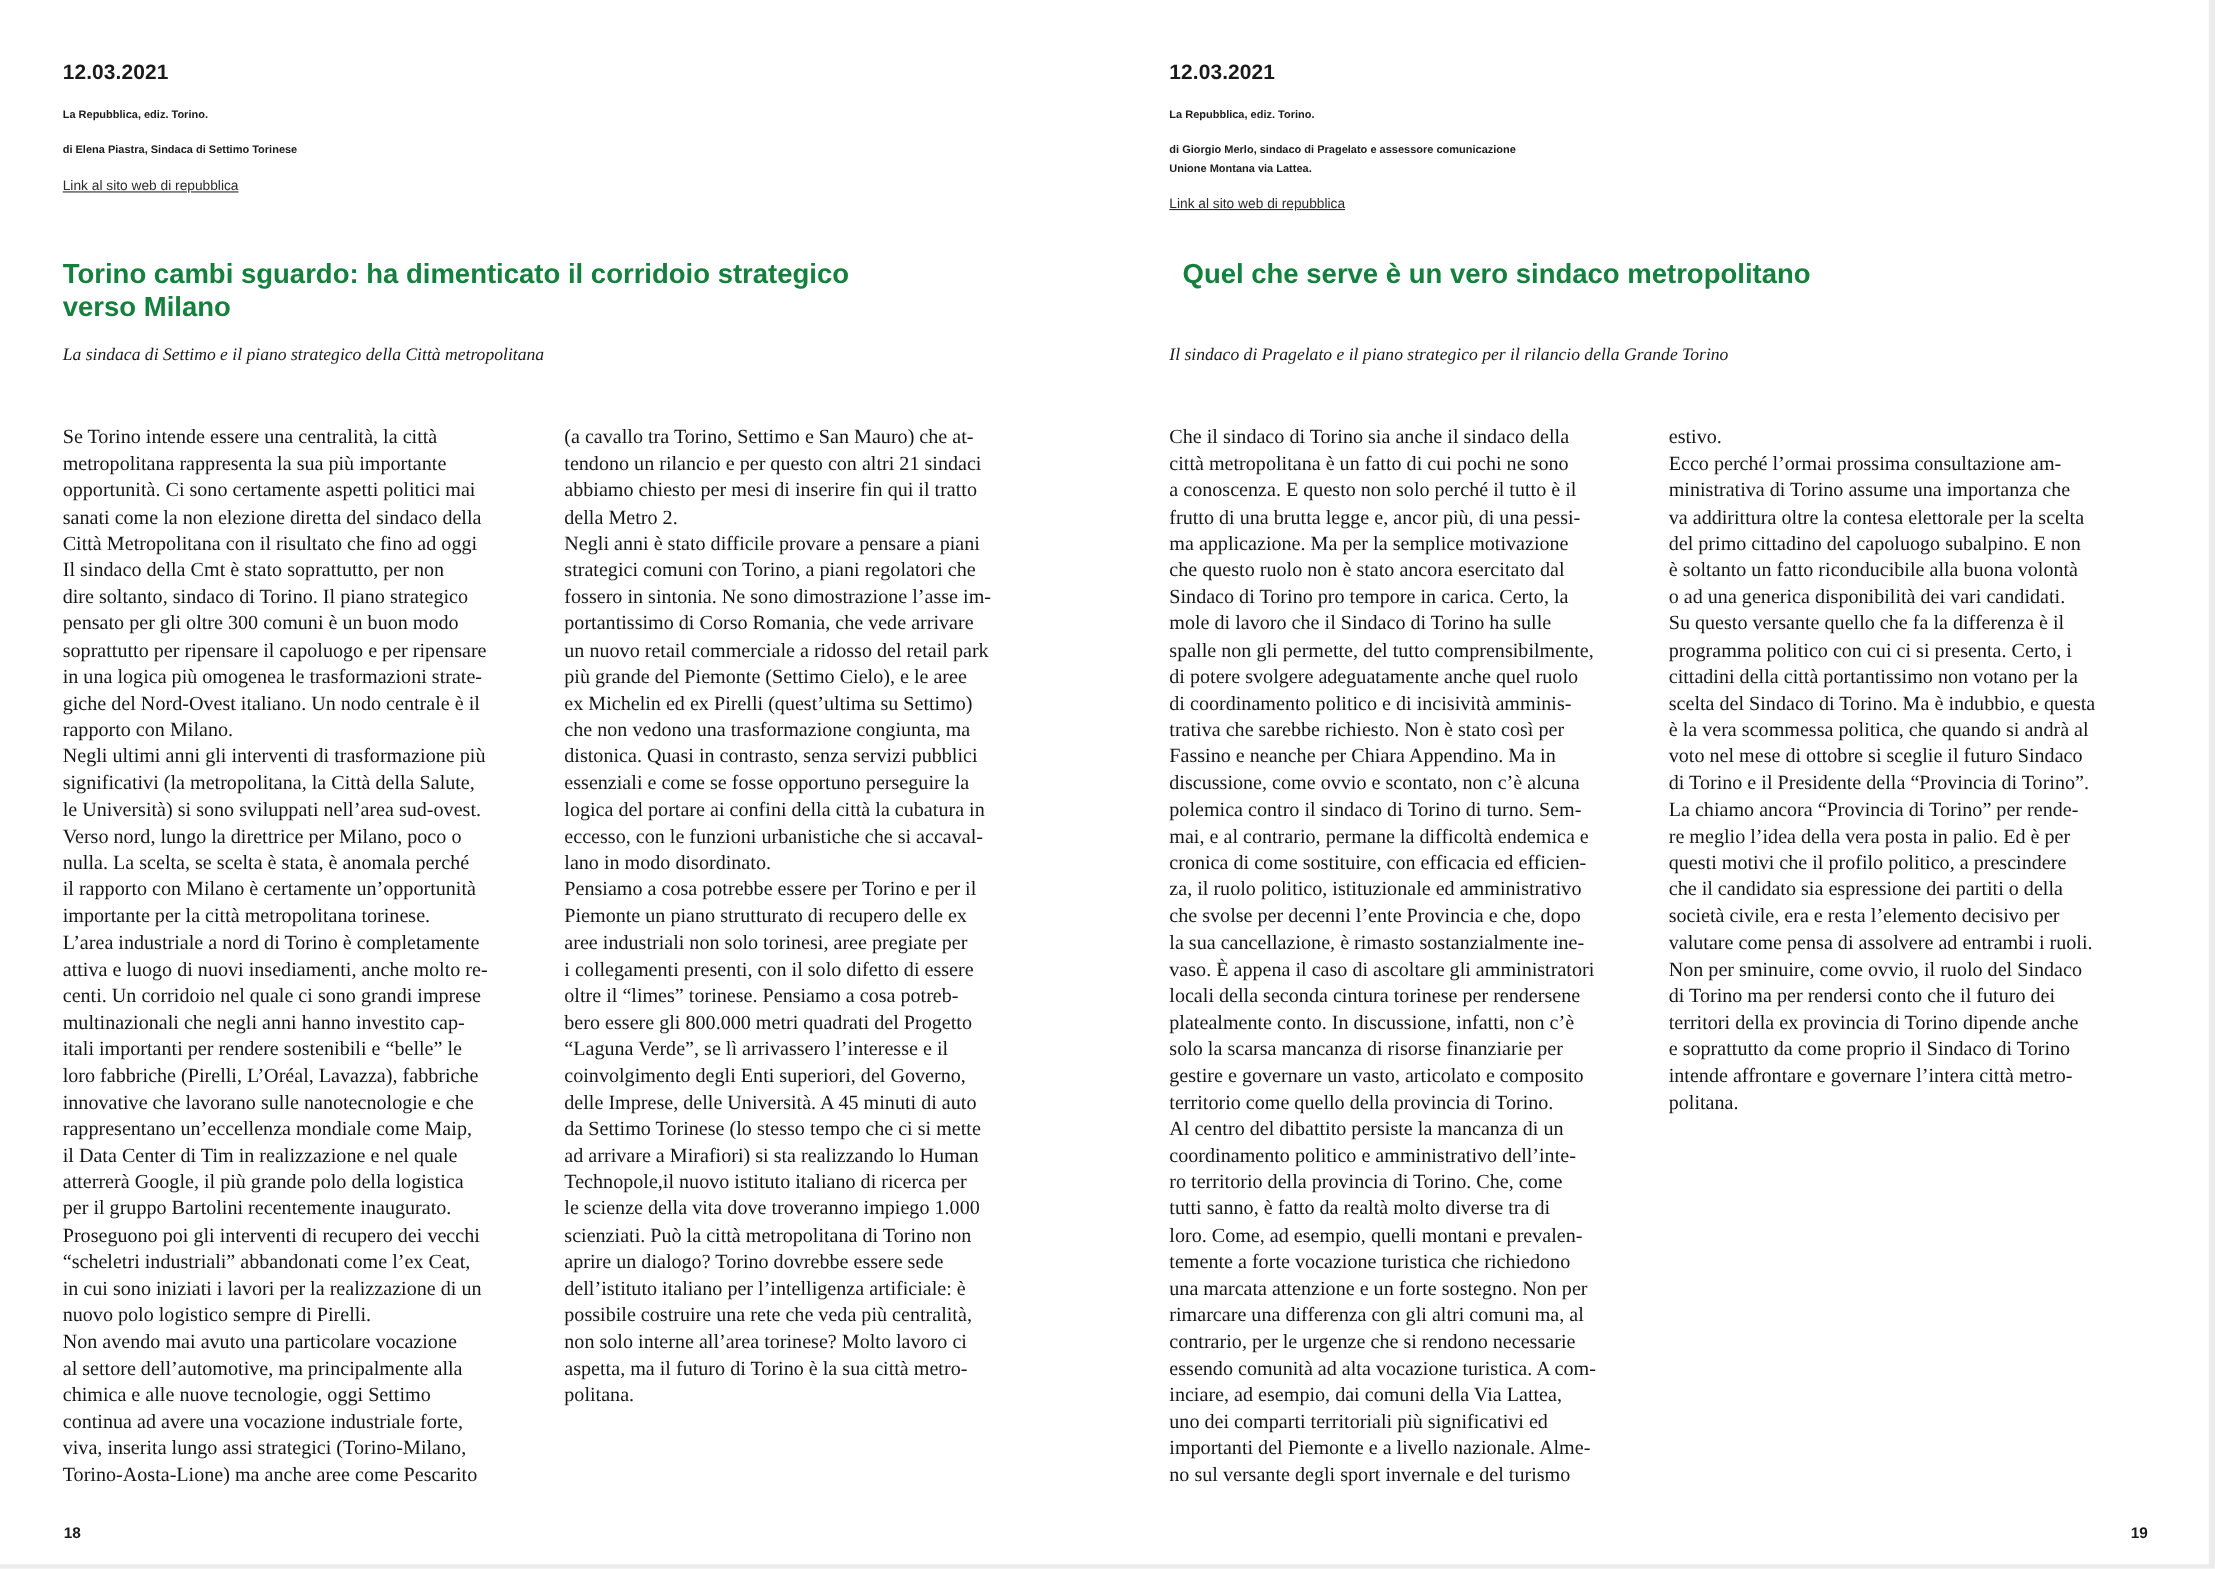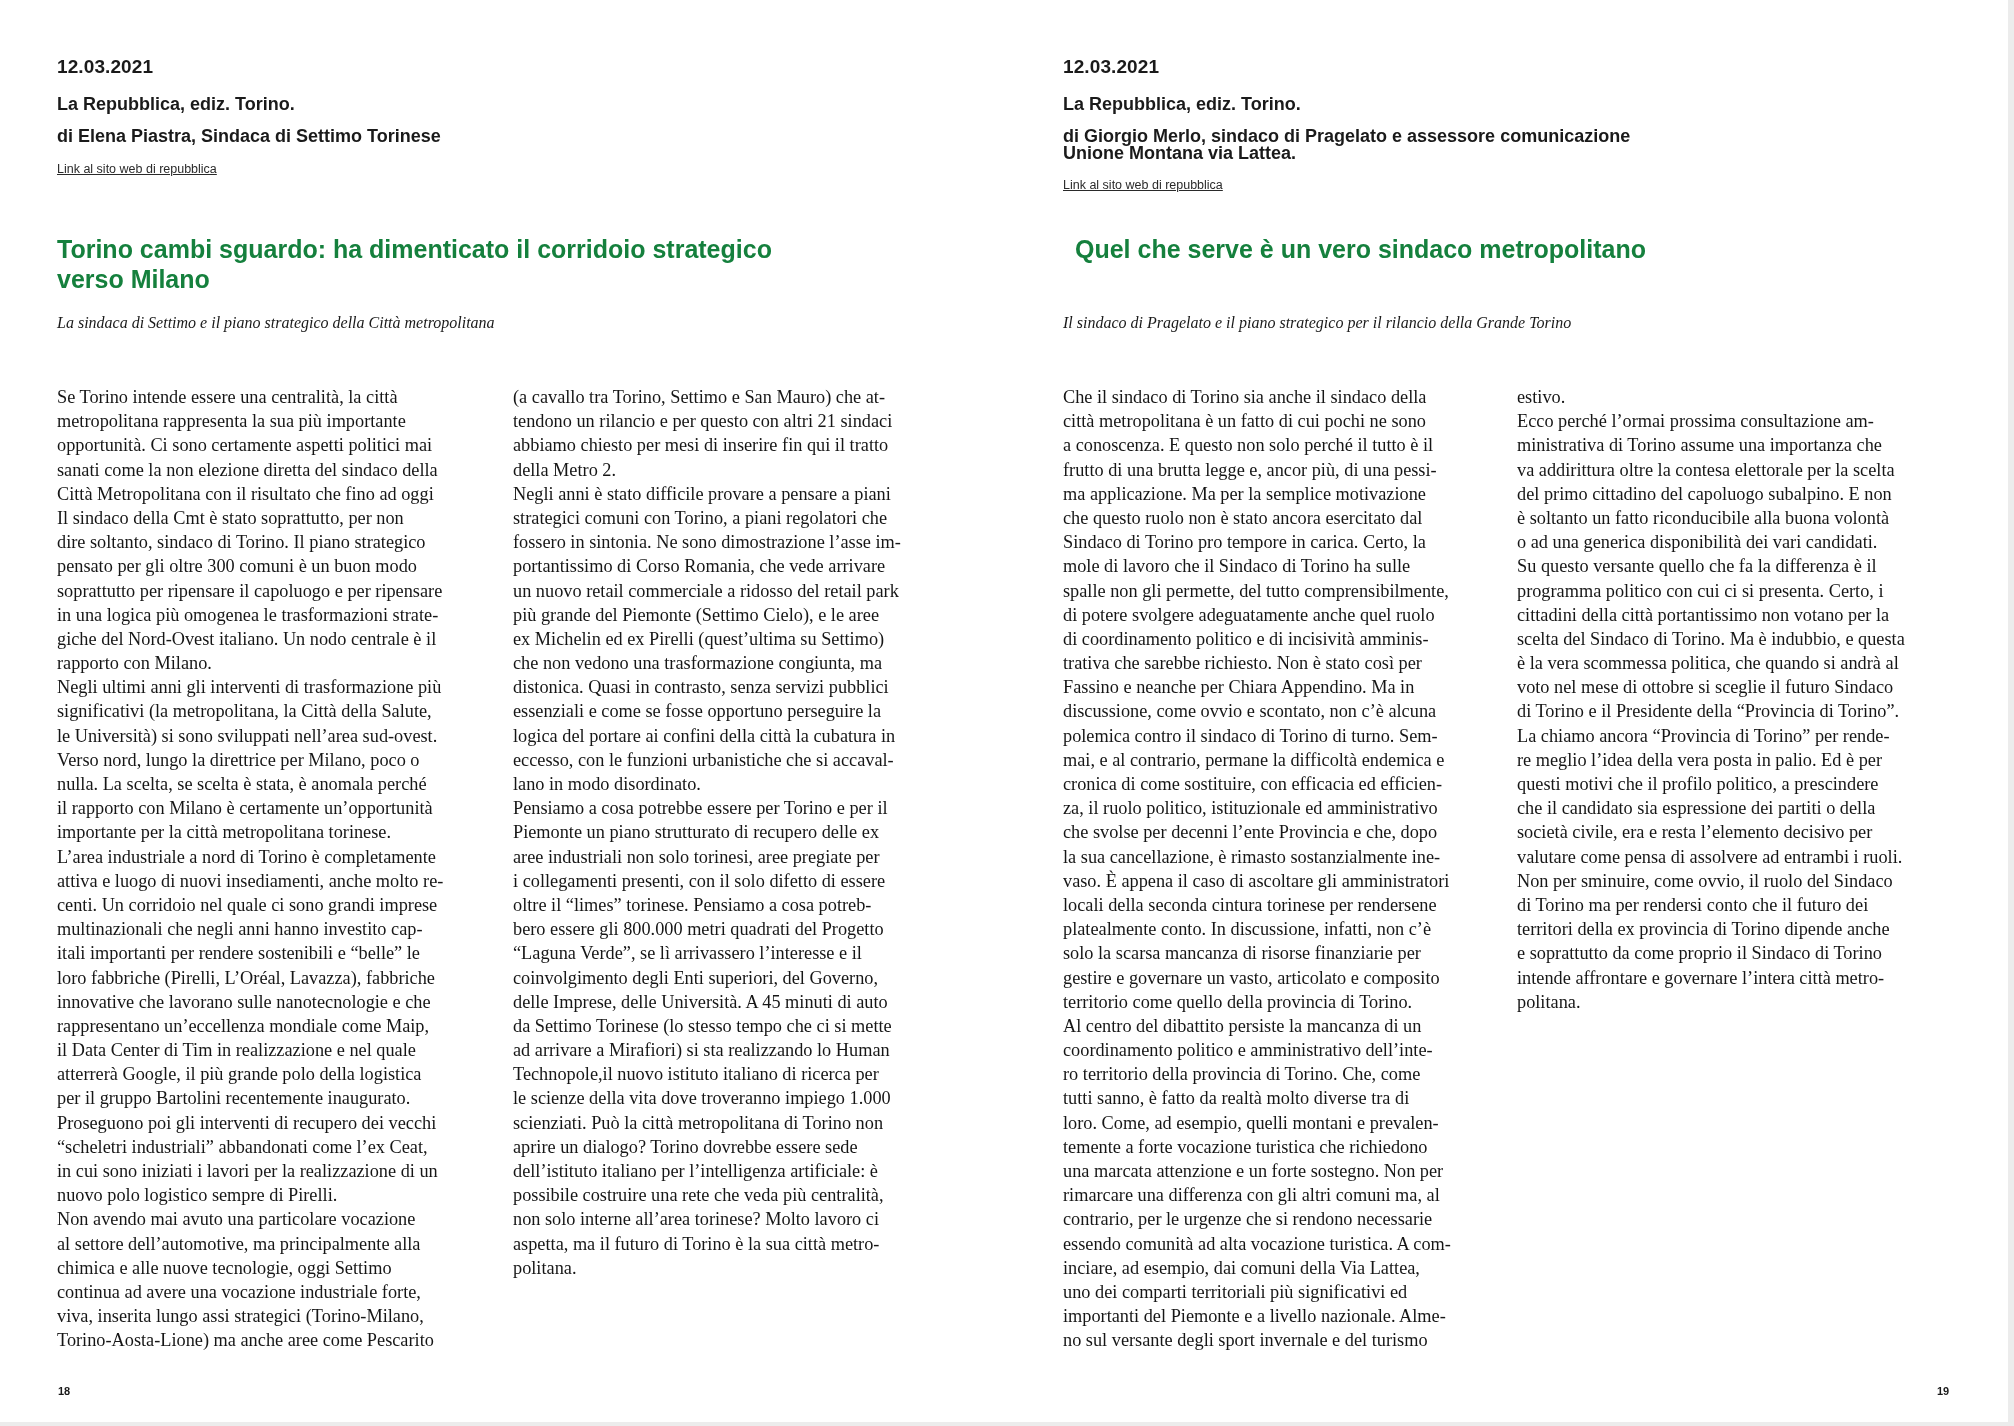--- a/index.html
+++ b/index.html
@@ -12,42 +12,42 @@
   .spread {
     position: absolute; left: 0; top: 0; width: 2008px; height: 1422px;
     background: #ffffff;
   }
   .page { position: absolute; top: 0; height: 1422px; }
   .page.left { left: 0; width: 1004px; }
   .page.right { left: 1004px; width: 1004px; }
 
   .meta { position: absolute; font-family: "Liberation Sans", sans-serif; color: #1a1a1a; }
   .date { font-size: 19px; font-weight: bold; letter-spacing: 0.1px; }
-  .small-bold { font-size: 18px; font-weight: bold; line-height: 17px; }
+  .small-bold { font-size: 10px; font-weight: bold; line-height: 17px; }
   .link { font-size: 12.5px; color: #2a2a2a; text-decoration: underline; cursor: pointer; text-align: right; }
 
   .headline {
     position: absolute; font-family: "Liberation Sans", sans-serif;
     font-weight: bold; font-size: 25px; line-height: 30px; color: #15803d;
     margin: 0;
   }
   .subtitle {
     position: absolute; font-family: "Liberation Serif", serif;
     font-style: italic; font-size: 16px; color: #1a1a1a; margin: 0;
   }
   .col {
     position: absolute; top: 385px;
     font-family: "Liberation Serif", serif;
     font-size: 18.3px; line-height: 24.2px; color: #161616;
     white-space: nowrap;
   }
   .col .ln { display: block; height: 24.2px; }
   .pageno {
     position: absolute; top: 1385px;
-    font-family: "Liberation Sans", sans-serif; font-weight: bold; font-size: 11px; color: #1a1a1a;
+    font-family: "Liberation Sans", sans-serif; font-weight: bold; font-size: 14px; color: #1a1a1a;
   }
 </style>
 </head>
 <body>
 
 <div class="spread">
 
   <div class="page left">
     <div class="meta date" style="left:57px; top:56px;">12.03.2021</div>
     <div class="meta small-bold" style="left:57px; top:96px;">La Repubblica, ediz. Torino.</div>

